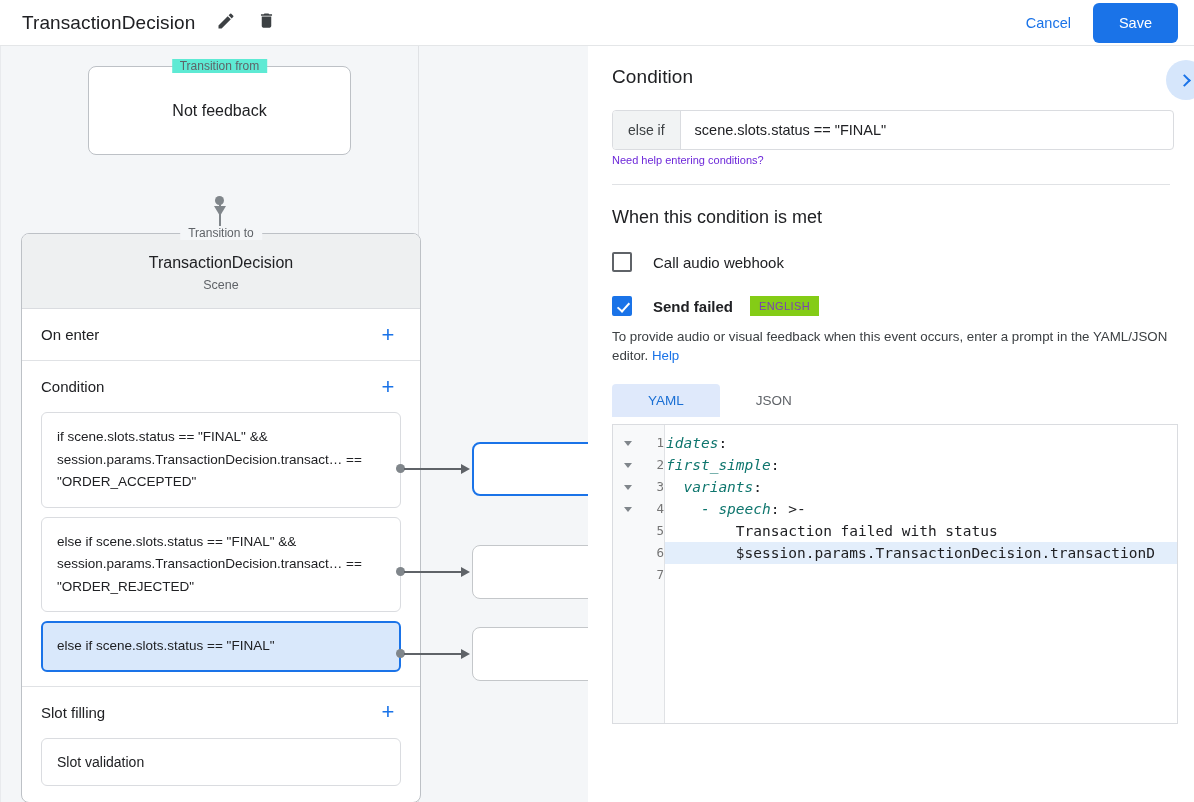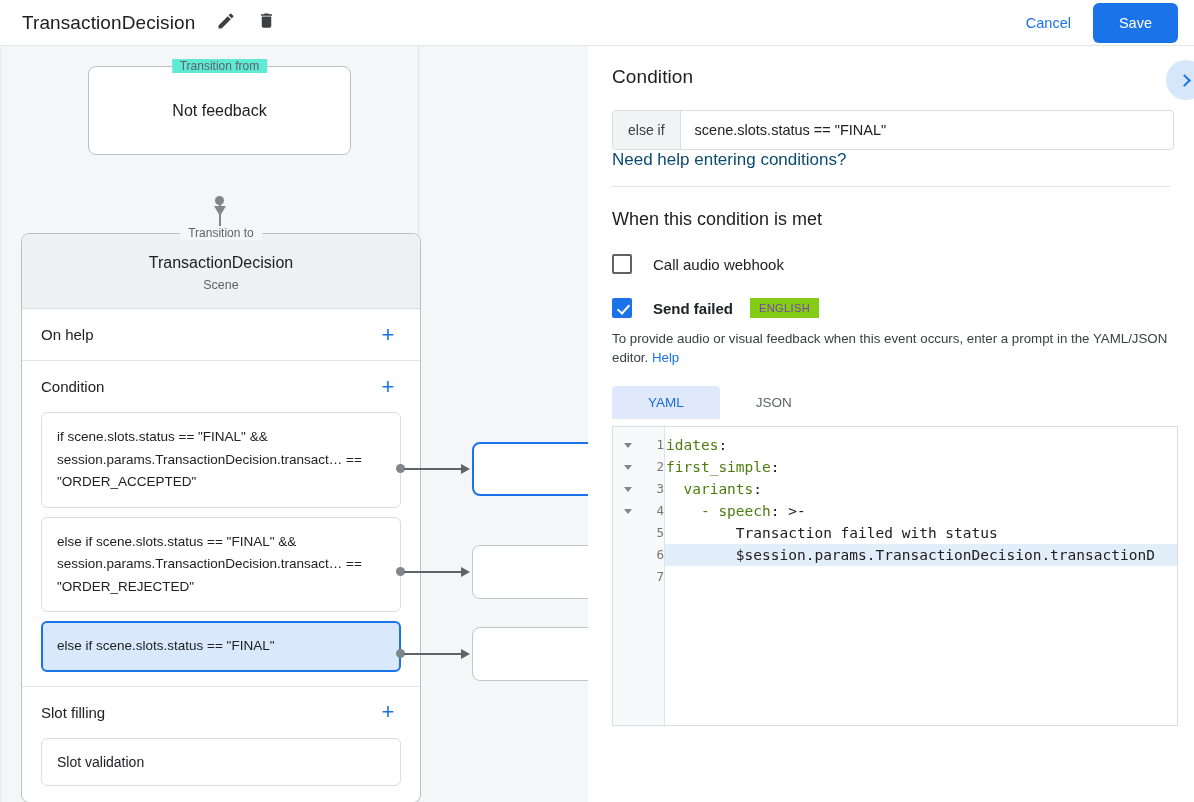--- a/index.html
+++ b/index.html
@@ -236,22 +236,22 @@
     flex: 1;
     border: none; outline: none;
     padding: 0 14px;
     font-size: 14.5px;
     color: #202124;
     font-family: "Liberation Sans", sans-serif;
     background: transparent;
   }
   .help-link {
     display: inline-block;
-    color: #0c4a6e;
-    font-size: 17px;
+    color: #6d28d9;
+    font-size: 11px;
     cursor: pointer;
     text-decoration: none;
   }
 
   .panel-rule {
     margin-top: 16px;
     height: 1px; background: #e0e2e5; width: 100%;
   }
 
   .panel-section-2 { padding: 22px 24px 0 24px; }
@@ -346,21 +346,21 @@
   .code-area {
     flex: 1; padding-top: 7px;
     font-family: "DejaVu Sans Mono", monospace;
     font-size: 14.5px;
     white-space: pre;
     overflow: hidden;
     position: relative;
   }
   .code-line { height: 22px; line-height: 22px; padding-left: 1px; }
   .code-line.hl { background: #e3eefb; }
-  .tok-key { color: #4d7c0f; }
+  .tok-key { color: #0f766e; font-style: italic; }
   .tok-plain { color: #202124; }
   .tok-punct { color: #202124; }
 </style>
 </head>
 <body>
 
 <div class="topbar">
   <div class="topbar-title">TransactionDecision</div>
 
   <div class="icon-btn" style="margin-left:14px;">
@@ -400,21 +400,21 @@
 
   <div class="scene-card">
     <div class="scene-header">
       <div class="node-legend">Transition to</div>
       <div class="scene-name">TransactionDecision</div>
       <div class="scene-sub">Scene</div>
     </div>
 
     <div class="section">
       <div class="section-head">
-        <div class="section-title">On help</div>
+        <div class="section-title">On enter</div>
         <div class="plus-btn">+</div>
       </div>
     </div>
 
     <div class="section">
       <div class="section-head">
         <div class="section-title">Condition</div>
         <div class="plus-btn">+</div>
       </div>
       <div class="cond-list">

